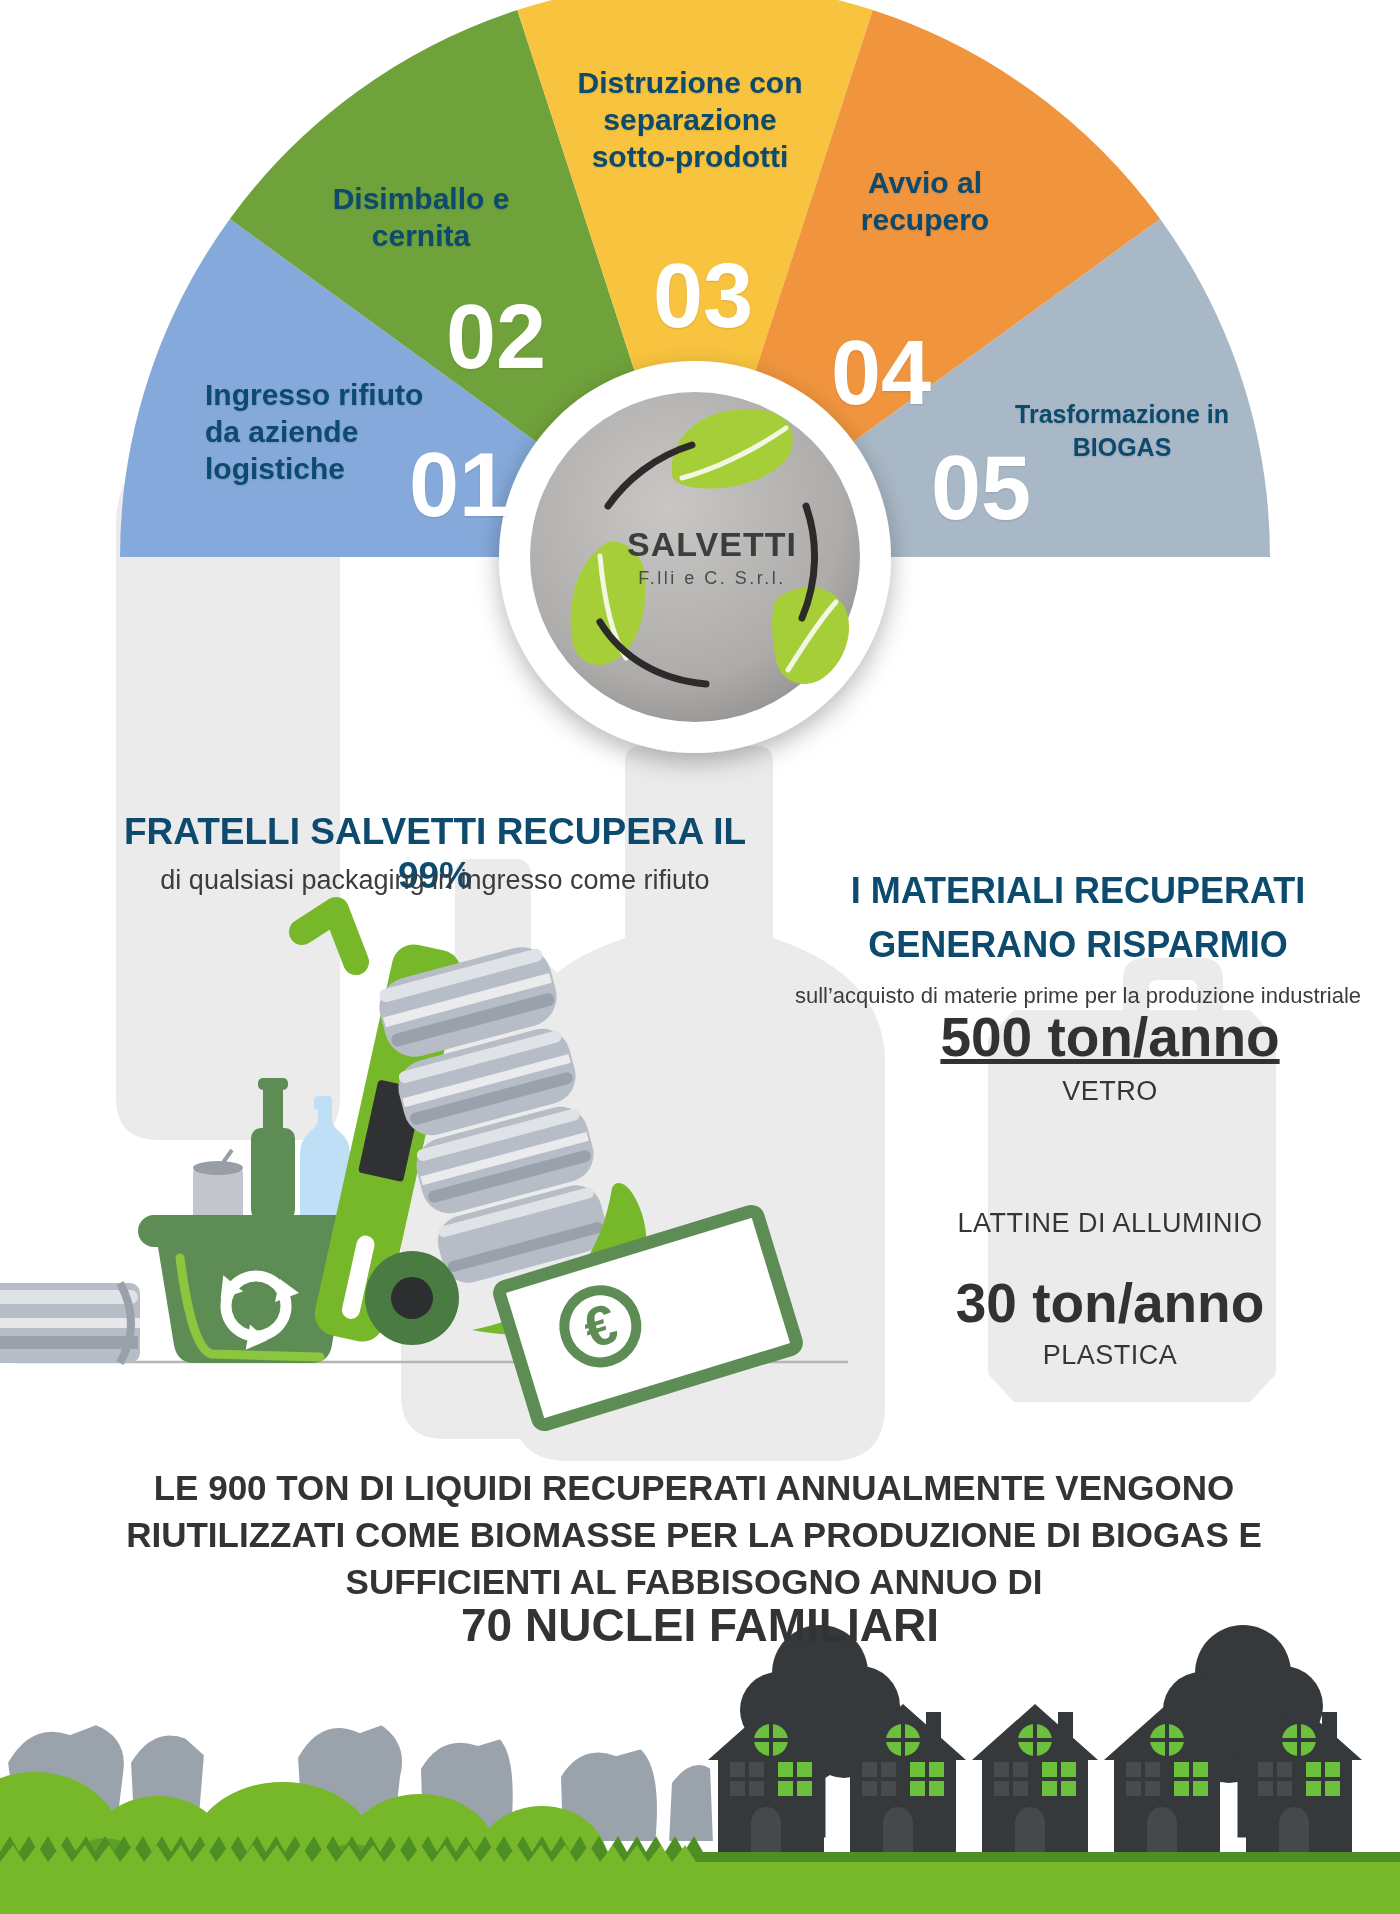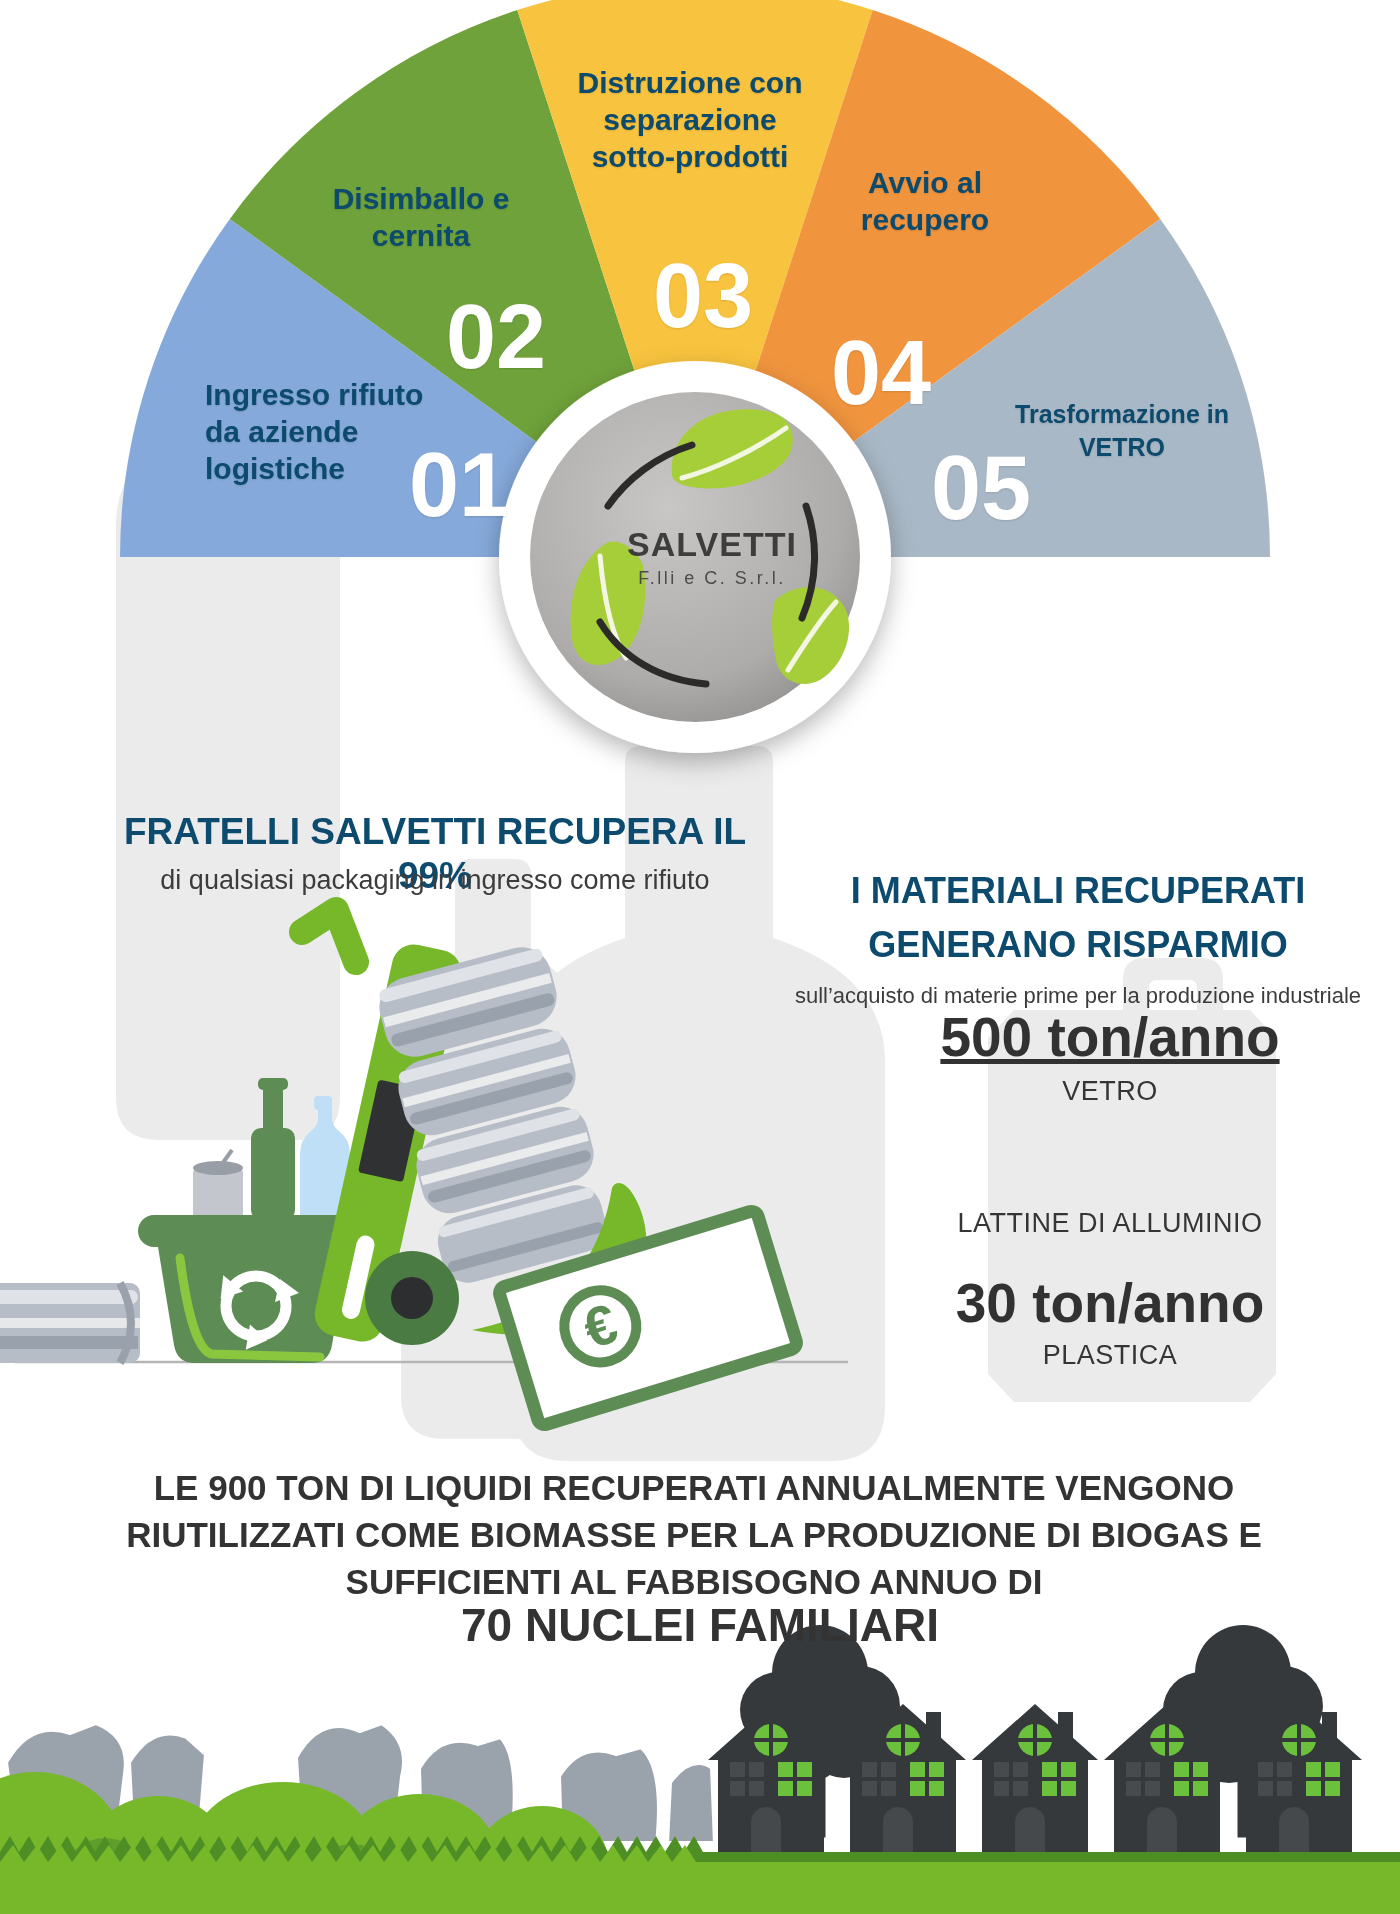--- a/index.html
+++ b/index.html
@@ -96,21 +96,21 @@
   <div class="step-label center" style="left:565px;top:64px;width:250px;">Distruzione con
 separazione
 sotto-prodotti</div>
   <div class="step-number" style="left:653px;top:251px;">03</div>
 
   <div class="step-label center" style="left:825px;top:164px;width:200px;">Avvio al
 recupero</div>
   <div class="step-number" style="left:831px;top:296px;margin-top:32px;">04</div>
 
   <div class="step-label center" style="left:1002px;top:398px;width:240px;font-size:25px;line-height:33px;">Trasformazione in
-VETRO</div>
+BIOGAS</div>
   <div class="step-number" style="left:931px;top:443px;">05</div>
 
   <div class="h-title center" style="left:85px;top:810px;width:700px;">FRATELLI SALVETTI RECUPERA IL 99%</div>
   <div class="h-sub center" style="left:85px;top:864px;width:700px;">di qualsiasi packaging in ingresso come rifiuto</div>
 
   <div class="h-title center" style="left:788px;top:864px;width:580px;font-size:36px;line-height:54px;white-space:pre-line;">I MATERIALI RECUPERATI
 GENERANO RISPARMIO</div>
   <div class="h-sub center" style="left:758px;top:980px;width:640px;font-size:22px;">sull’acquisto di materie prime per la produzione industriale</div>
 
   <div class="stat-amount" style="top:1010px;text-decoration:underline;">500 ton/anno</div>

